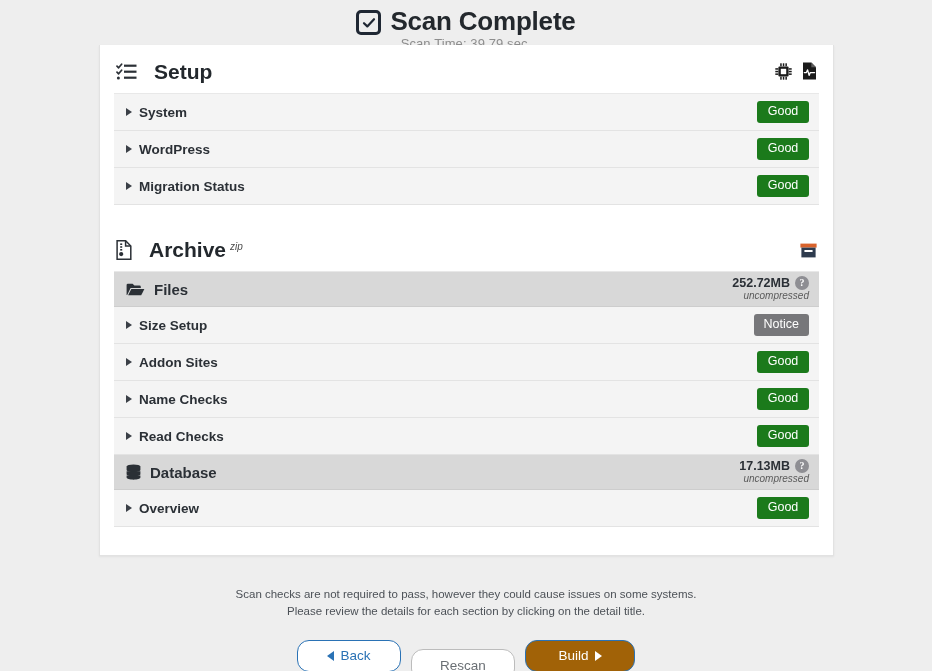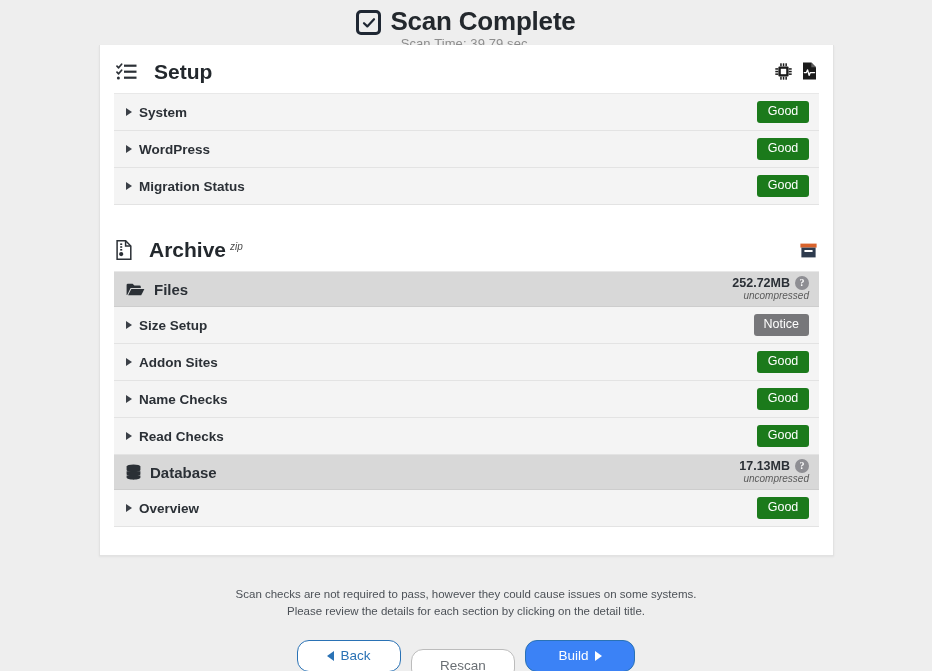--- a/index.html
+++ b/index.html
@@ -147,21 +147,21 @@
     height: 32px;
     display: inline-flex; align-items: center; justify-content: center;
     gap: 6px;
     cursor: pointer;
     background: #ffffff;
     white-space: nowrap;
   }
   .btn-back { border: 1px solid #2a72b5; color: #2a72b5; min-width: 104px; }
   .btn-rescan { border: 1px solid #bcbcbc; color: #6a6f74; min-width: 104px; margin-top: 19px; }
   .btn-build {
-    border: 1px solid #2a72b5; background: #3b82f6; color: #ffffff; min-width: 110px;
+    border: 1px solid #2a72b5; background: #a16207; color: #ffffff; min-width: 110px;
   }
   .tri-left {
     width: 0; height: 0;
     border-right: 7px solid currentColor;
     border-top: 5px solid transparent;
     border-bottom: 5px solid transparent;
   }
   .tri-right {
     width: 0; height: 0;
     border-left: 7px solid currentColor;

